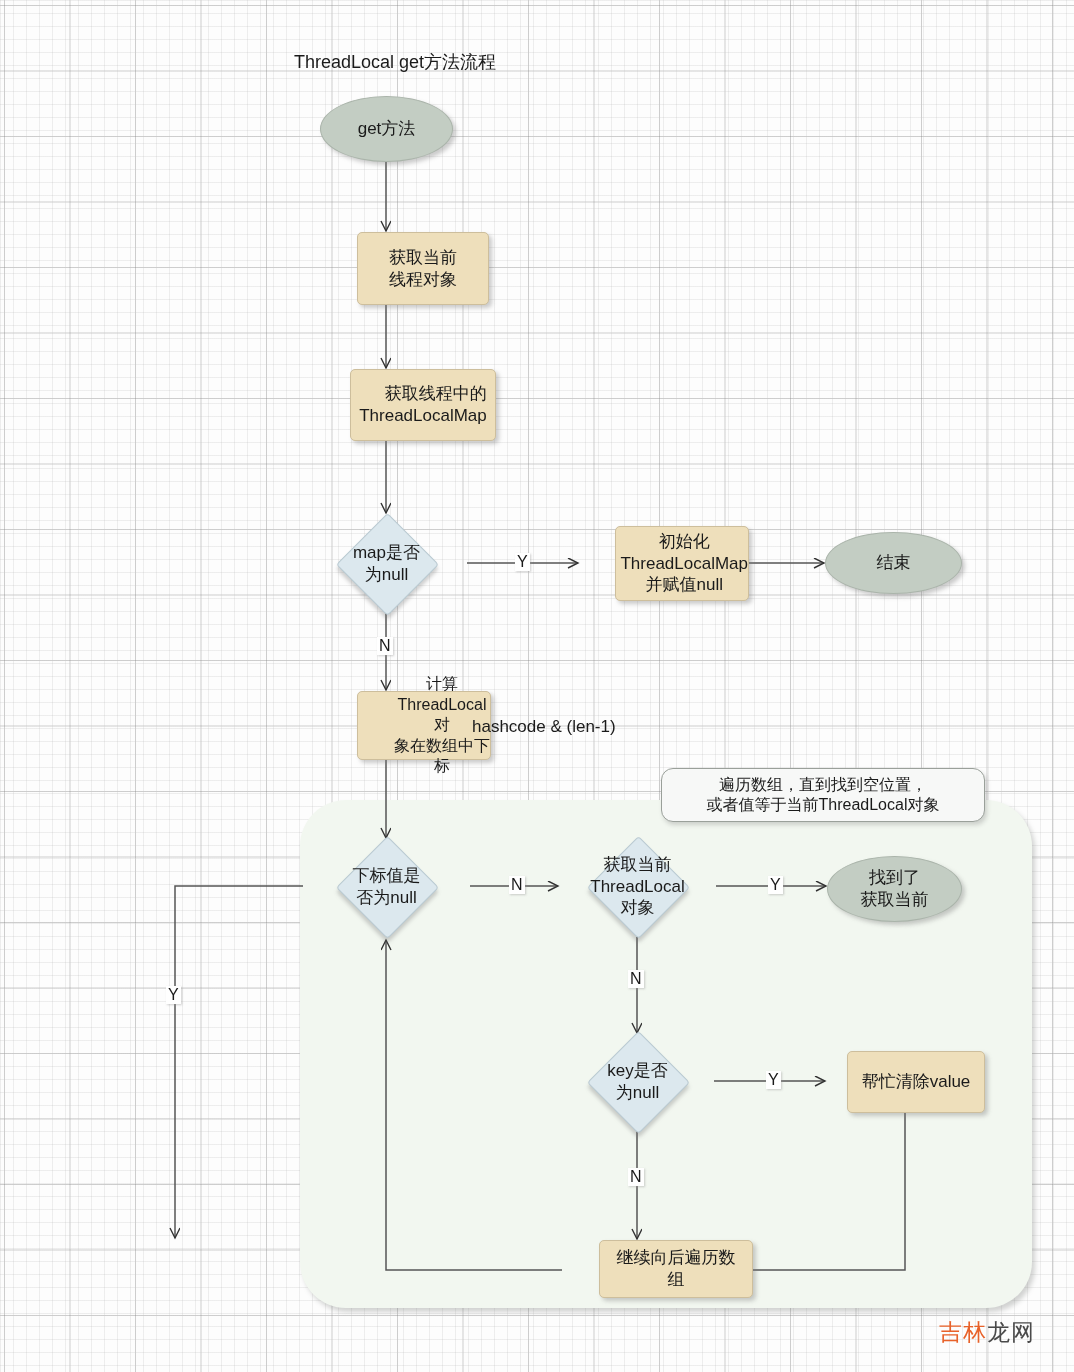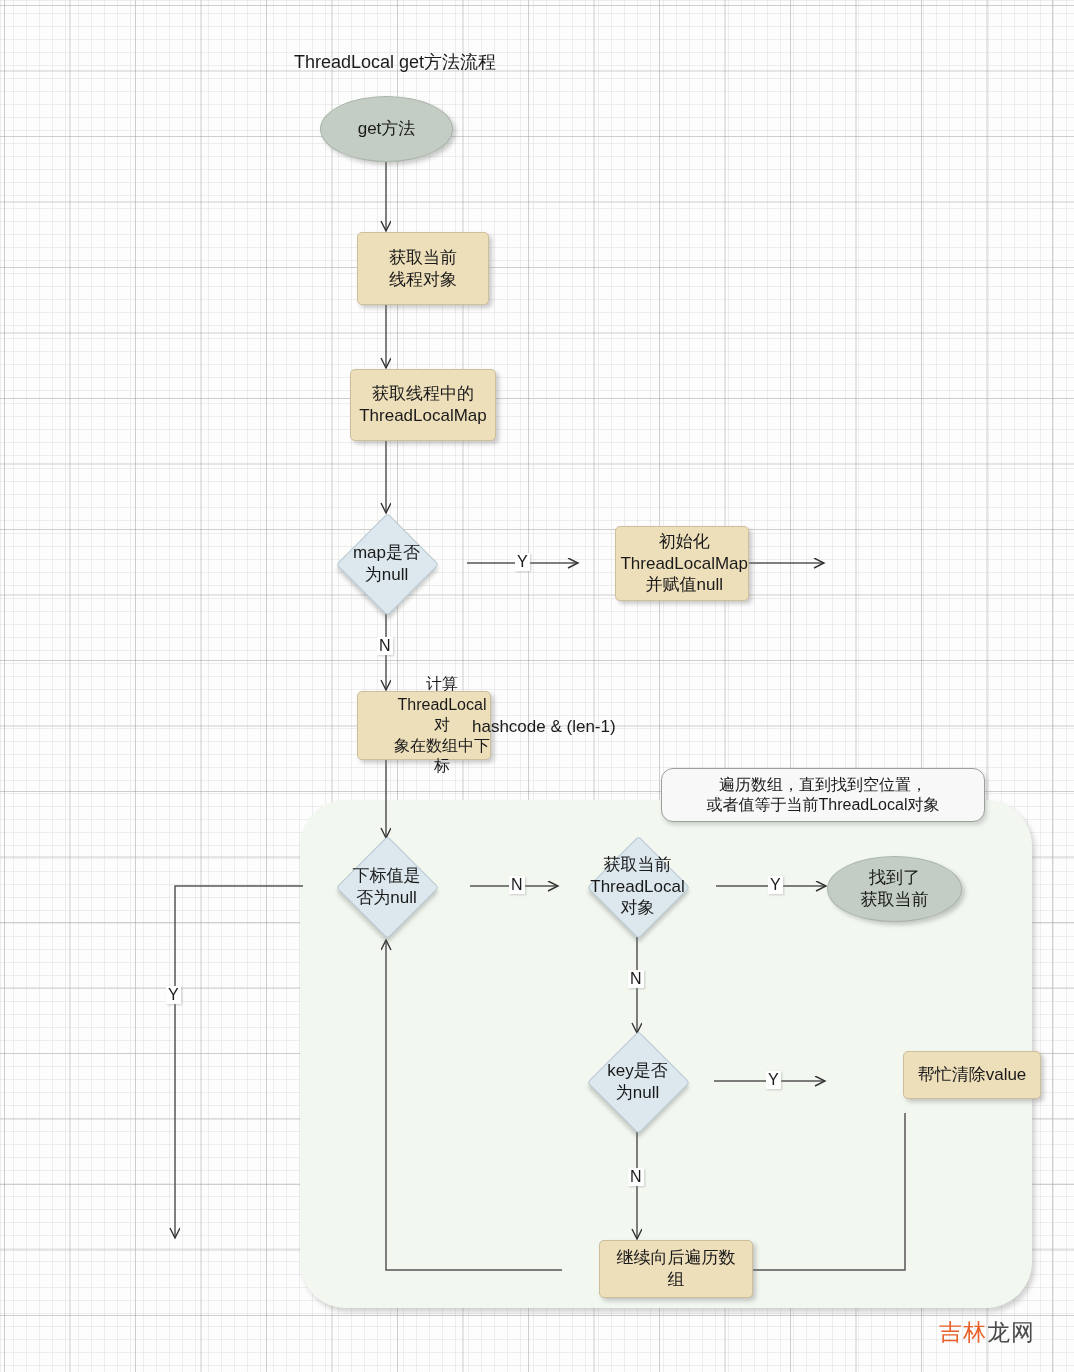--- a/index.html
+++ b/index.html
@@ -130,36 +130,39 @@
 
   <div class="node term" style="left:320px;top:96px;width:133px;height:66px;">
     <span>get方法</span>
   </div>
 
   <div class="node proc" style="left:320px;top:232px;width:132px;height:73px;">
     <span>获取当前
 线程对象</span>
   </div>
 
-  <div class="node proc" style="left:313px;top:369px;width:146px;height:72px;">
+  <div class="node proc" style="left:313px;top:369px;width:146px;height:72px;text-align:right;">
     <span>获取线程中的
 ThreadLocalMap</span>
   </div>
 
   <div class="node decision" style="left:351px;top:528px;width:71px;height:71px;">
     <div class="dshape"></div>
     <div class="dtext">map是否为null</div>
   </div>
 
   <div class="node proc" style="left:578px;top:526px;width:134px;height:75px;justify-content:flex-end;">
     <span>初始化
 ThreadLocalMap
 并赋值null</span>
   </div>
 
+  <div class="node term" style="left:825px;top:532px;width:137px;height:62px;">
+    <span>结束</span>
+  </div>
 
   <div class="node proc" style="left:320px;top:691px;width:134px;height:69px;font-size:16px;padding-left:36px;">
     <span>计算
 ThreadLocal对
 象在数组中下标</span>
   </div>
 
   <div class="plainlabel" style="left:472px;top:717px;">hashcode &amp; (len-1)</div>
 
   <div class="node note" style="left:661px;top:768px;width:324px;height:54px;">
@@ -181,21 +184,21 @@
   <div class="node term" style="left:827px;top:856px;width:135px;height:66px;">
     <span>找到了
 获取当前</span>
   </div>
 
   <div class="node decision" style="left:602px;top:1046px;width:71px;height:71px;">
     <div class="dshape"></div>
     <div class="dtext">key是否为null</div>
   </div>
 
-  <div class="node proc" style="left:866px;top:1051px;width:138px;height:48px;">
+  <div class="node proc" style="left:810px;top:1051px;width:138px;height:62px;">
     <span>帮忙清除value</span>
   </div>
 
   <div class="node proc" style="left:562px;top:1240px;width:154px;height:58px;">
     <span>继续向后遍历数
 组</span>
   </div>
 
 
   <div class="edgelabel" style="left:515px;top:553px;">Y</div>

